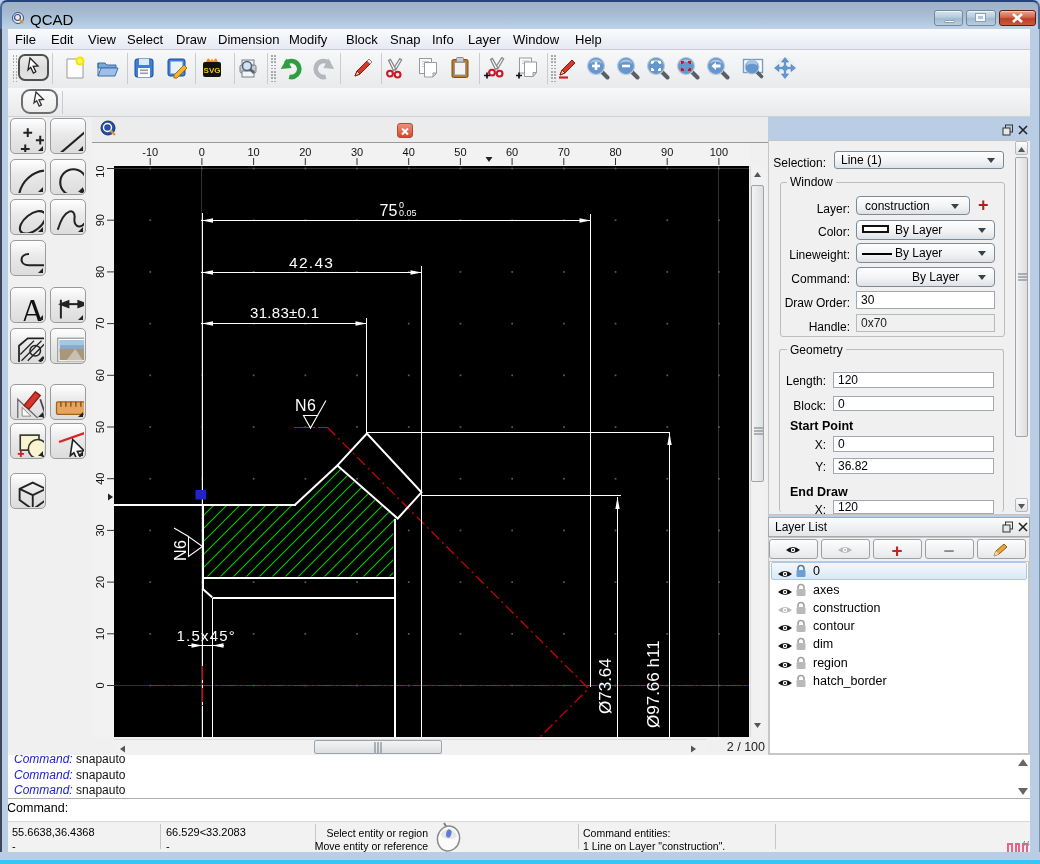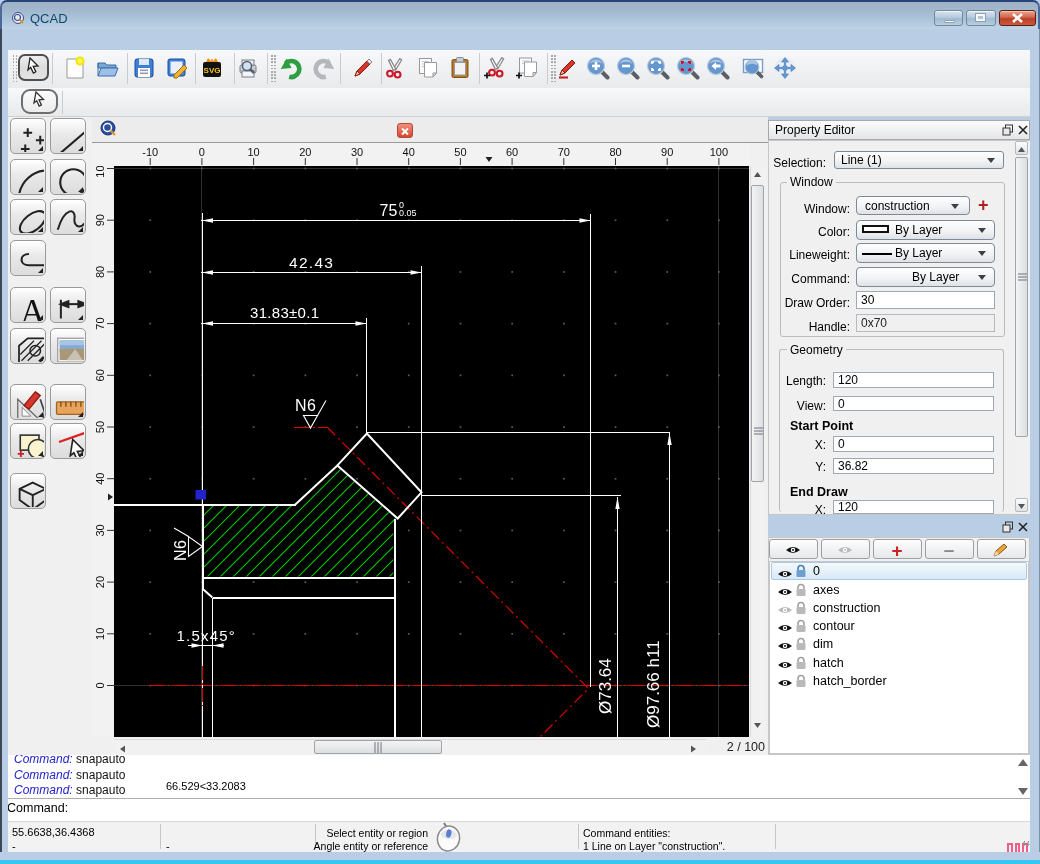--- a/index.html
+++ b/index.html
@@ -27,34 +27,49 @@
 .combo{position:absolute;background:linear-gradient(#fefefe,#f2f3f5 55%,#dfe2e5);border:1px solid #7a8a98;border-radius:2px;font-size:12px}
 .carr{position:absolute;right:4px;top:50%;margin-top:-2px;width:0;height:0;border-left:4px solid transparent;border-right:4px solid transparent;border-top:5px solid #39424b}
 </style></head><body>
 <div id="win">
     <div class="abs" id="titlebar"></div>
     <svg class="abs" style="left:12px;top:12px" width="13" height="12">
 <circle cx="6" cy="6" r="5.5" fill="#e8eaf2" stroke="#3a4a8a" stroke-width="1"></circle>
 <circle cx="5.5" cy="5.5" r="3" fill="none" stroke="#3a4a8a" stroke-width="1.2"></circle>
 <line x1="7.5" y1="7.5" x2="11" y2="11" stroke="#d79b2a" stroke-width="2"></line>
 </svg>
-    <div class="abs" style="left:30px;top:11px;font-size:13px;color:#0c4a6e">QCAD</div>
+    <div class="abs" style="left:30px;top:11px;font-size:15px;color:#000000">QCAD</div>
     <div class="abs" style="left:934px;top:10px;width:29px;height:16px;border:1px solid #72889f;border-radius:3px;background:linear-gradient(#d6e2ef,#b7cbde 45%,#9fbad2 55%,#bacfde);box-shadow:inset 0 1px 0 #eef4fa">
       <div class="abs" style="left:9px;top:9px;width:11px;height:3px;background:#fcfcfc;border:1px solid #8ba0b5;border-radius:1px"></div>
     </div>
     <div class="abs" style="left:966px;top:10px;width:30px;height:16px;border:1px solid #72889f;border-radius:3px;background:linear-gradient(#d6e2ef,#b7cbde 45%,#9fbad2 55%,#bacfde);box-shadow:inset 0 1px 0 #eef4fa">
       <div class="abs" style="left:9px;top:3px;width:9px;height:7px;border:2px solid #f8f8f8;outline:1px solid #8ba0b5;background:#b0c5d8"></div>
     </div>
     <div class="abs" style="left:999px;top:10px;width:37px;height:16px;border:1px solid #611c0e;border-radius:3px;background:linear-gradient(#e8a695,#d2654a 45%,#bc3f26 55%,#c85b40);box-shadow:inset 0 1px 0 #f2c4b5">
 <svg width="35" height="14">
         <g stroke="#fafafa" stroke-width="2.6">
           <line x1="13" y1="3" x2="22" y2="11"></line>
           <line x1="22" y1="3" x2="13" y2="11"></line>
         </g>
       </svg></div>
+    <div class="abs" id="menubar">
+      <div class="mi" style="left:7px">File</div>
+      <div class="mi" style="left:43px">Edit</div>
+      <div class="mi" style="left:80px">View</div>
+      <div class="mi" style="left:119px">Select</div>
+      <div class="mi" style="left:168px">Draw</div>
+      <div class="mi" style="left:210px">Dimension</div>
+      <div class="mi" style="left:281px">Modify</div>
+      <div class="mi" style="left:338px">Block</div>
+      <div class="mi" style="left:382px">Snap</div>
+      <div class="mi" style="left:424px">Info</div>
+      <div class="mi" style="left:460px">Layer</div>
+      <div class="mi" style="left:505px">Window</div>
+      <div class="mi" style="left:567px">Help</div>
+    </div>
     <div class="abs" id="toolbar1"></div>
     <div class="abs" style="left:18px;top:54px;width:31px;height:27px;border:2px solid #4f4f4f;border-radius:7px;background:linear-gradient(#ededed,#dcdcdc 50%,#e4e4e4)">
 <svg width="27" height="23" viewBox="0 0 27 23">
         <path d="M10 2l8 8-4.8.4 2.6 5.4-2.4 1.2-2.7-5.6L8 14z" fill="#fff" stroke="#222" stroke-width="1.3"></path>
       </svg></div>
     <div class="abs" style="left:63px;top:56px;width:24px;height:24px"><svg width="24" height="24" viewBox="0 0 24 24">
         <path d="M4 3h13l3 3v16H4z" fill="#fdfdfd" stroke="#999"></path>
         <circle cx="17" cy="5" r="4.5" fill="#f5e400"></circle>
         <circle cx="17" cy="5" r="2.5" fill="#fff65e"></circle>
       </svg></div>
@@ -771,37 +786,36 @@
 <svg class="abs" style="left:58px;top:1px" width="12" height="11">
           <g stroke="#8a8f96" stroke-width="1.3">
             <line x1="2" y1="0" x2="2" y2="11"></line>
             <line x1="5" y1="0" x2="5" y2="11"></line>
             <line x1="8" y1="0" x2="8" y2="11"></line>
           </g>
         </svg>
       </div>
     </div>
     <div class="abs" style="left:690px;top:740px;width:75px;height:15px;font-size:12.5px;text-align:right;color:#222">2 / 100</div>
-    <div class="abs ptitle" style="left:768px;top:120px">Property Editor</div>
     <svg class="abs" style="left:1002px;top:124px" width="12" height="12">
       <rect x="3.5" y="1" width="7" height="7" fill="none" stroke="#333"></rect>
       <rect x="1" y="4" width="7" height="7" fill="#e8e8e8" stroke="#333"></rect>
     </svg>
     <svg class="abs" style="left:1017px;top:124px" width="12" height="12">
       <g stroke="#222" stroke-width="1.6">
         <line x1="2" y1="2" x2="10" y2="10"></line>
         <line x1="10" y1="2" x2="2" y2="10"></line>
       </g>
     </svg>
     <div class="abs" style="left:768px;top:140px;width:262px;height:375px;background:#f0f0f0;border:1px solid #c6c6c6"></div>
     <div class="plabel" style="left:760px;top:156px;width:66px">Selection:</div>
     <div class="abs combo" style="left:834px;top:151px;width:170px;height:18px;line-height:17px;padding-left:6px;border-radius:3px">Line (1)<div class="carr" style="right:8px"></div></div>
     <div class="abs group" style="left:780px;top:182px;width:225px;height:155px"></div>
     <div class="glabel" style="left:787px;top:175px">Window</div>
-    <div class="plabel" style="left:742px;top:202px;width:108px">Window:</div>
+    <div class="plabel" style="left:742px;top:202px;width:108px">Layer:</div>
     <div class="plabel" style="left:742px;top:225px;width:108px">Color:</div>
     <div class="plabel" style="left:742px;top:248px;width:108px">Lineweight:</div>
     <div class="plabel" style="left:742px;top:272px;width:108px">Command:</div>
     <div class="plabel" style="left:742px;top:296px;width:108px">Draw Order:</div>
     <div class="plabel" style="left:742px;top:320px;width:108px">Handle:</div>
     <div class="abs combo" style="left:856px;top:196px;width:114px;height:19px;line-height:18px;padding-left:8px;border-radius:4px">construction<div class="carr" style="right:10px"></div></div>
     <div class="abs" style="left:978px;top:198px;width:14px;height:16px;color:#b02020;font-size:18px;font-weight:bold;line-height:15px">+</div>
     <div class="abs combo" style="left:856px;top:219.5px;width:139px;height:20px;border-radius:4px">
 <div class="abs" style="left:5px;top:4px;width:27px;height:8px;background:#fff;border:2px solid #111"></div>
 <div class="abs" style="left:38px;top:2px;font-size:12px">By Layer</div>
@@ -815,21 +829,21 @@
     <div class="abs combo" style="left:856px;top:266.5px;width:139px;height:20px;border-radius:4px">
 <div class="abs" style="left:55px;top:2px;font-size:12px">By Layer</div>
       <div class="carr" style="right:8px"></div>
     </div>
     <div class="abs pedit" style="left:856px;top:290.5px;width:139px;height:18px;line-height:17px">30</div>
     <div class="abs pedit" style="left:856px;top:314px;width:139px;height:18px;line-height:17px;background:#f0f0f0;border-color:#b9b9b9;color:#222">0x70</div>
     <div class="abs group" style="left:779px;top:349px;width:225px;height:163px;border-bottom:none"></div>
     <div class="glabel" style="left:787px;top:343px">Geometry</div>
     <div class="plabel" style="left:742px;top:374px;width:84px">Length:</div>
     <div class="abs pedit" style="left:833px;top:371.5px;width:161px;height:16px;line-height:15px">120</div>
-    <div class="plabel" style="left:742px;top:399px;width:84px">View:</div>
+    <div class="plabel" style="left:742px;top:399px;width:84px">Block:</div>
     <div class="abs pedit" style="left:833px;top:396px;width:161px;height:15px;line-height:14px">0</div>
     <div class="abs" style="left:790px;top:419px;font-size:12.5px;font-weight:bold">Start Point</div>
     <div class="plabel" style="left:742px;top:438px;width:84px">X:</div>
     <div class="abs pedit" style="left:833px;top:435.5px;width:161px;height:16.5px;line-height:15px">0</div>
     <div class="plabel" style="left:742px;top:460px;width:84px">Y:</div>
     <div class="abs pedit" style="left:833px;top:457.5px;width:161px;height:16.5px;line-height:15px">36.82</div>
     <div class="abs" style="left:790px;top:485px;font-size:12.5px;font-weight:bold">End Draw</div>
     <div class="plabel" style="left:742px;top:503px;width:84px">X:</div>
     <div class="abs pedit" style="left:833px;top:500px;width:161px;height:14px;line-height:13px;overflow:hidden">120</div>
     <div class="abs" style="left:1015px;top:141px;width:15px;height:373px;background:#f1f1f1">
@@ -842,20 +856,21 @@
 <div class="abs" style="left:0px;top:16px;width:13px;height:280px;background:linear-gradient(90deg,#f4f4f4,#dcdee1);border:1px solid #9fa4aa;border-radius:2px">
 <svg class="abs" style="left:2px;top:114px" width="9" height="12">
           <g stroke="#8a8f96" stroke-width="1.3">
             <line x1="0" y1="2" x2="9" y2="2"></line>
             <line x1="0" y1="5" x2="9" y2="5"></line>
             <line x1="0" y1="8" x2="9" y2="8"></line>
           </g>
         </svg>
       </div>
     </div>
+    <div class="abs ptitle" style="left:768px;top:517px">Layer List</div>
     <svg class="abs" style="left:1002px;top:521px" width="12" height="12">
       <rect x="3.5" y="1" width="7" height="7" fill="none" stroke="#333"></rect>
       <rect x="1" y="4" width="7" height="7" fill="#e8e8e8" stroke="#333"></rect>
     </svg>
     <svg class="abs" style="left:1017px;top:521px" width="12" height="12">
       <g stroke="#222" stroke-width="1.6">
         <line x1="2" y1="2" x2="10" y2="10"></line>
         <line x1="10" y1="2" x2="2" y2="10"></line>
       </g>
     </svg>
@@ -934,21 +949,21 @@
     <div class="abs" style="left:813px;top:637px;font-size:12.5px">dim</div>
     <div class="abs" style="left:777px;top:657px"><svg width="16" height="12" viewBox="0 0 16 12">
         <path d="M1 6 Q8 0 15 6 Q8 12 1 6z" fill="#111"></path>
         <circle cx="8" cy="6" r="2.2" fill="#fff"></circle>
         <circle cx="8" cy="6" r="1" fill="#111"></circle>
       </svg></div>
     <div class="abs" style="left:795px;top:656px"><svg width="12" height="14" viewBox="0 0 12 14">
         <path d="M3 6V4.5a3 3 0 0 1 6 0V6" fill="none" stroke="#a0a0a0" stroke-width="1.6"></path>
         <rect x="1.5" y="6" width="9" height="7" rx="1.3" fill="#b9b9b9"></rect>
       </svg></div>
-    <div class="abs" style="left:813px;top:656px;font-size:12.5px">hatch</div>
+    <div class="abs" style="left:813px;top:656px;font-size:12.5px">region</div>
     <div class="abs" style="left:777px;top:675px"><svg width="16" height="12" viewBox="0 0 16 12">
         <path d="M1 6 Q8 0 15 6 Q8 12 1 6z" fill="#111"></path>
         <circle cx="8" cy="6" r="2.2" fill="#fff"></circle>
         <circle cx="8" cy="6" r="1" fill="#111"></circle>
       </svg></div>
     <div class="abs" style="left:795px;top:674px"><svg width="12" height="14" viewBox="0 0 12 14">
         <path d="M3 6V4.5a3 3 0 0 1 6 0V6" fill="none" stroke="#a0a0a0" stroke-width="1.6"></path>
         <rect x="1.5" y="6" width="9" height="7" rx="1.3" fill="#b9b9b9"></rect>
       </svg></div>
     <div class="abs" style="left:813px;top:674px;font-size:12.5px">hatch_border</div>
@@ -963,24 +978,24 @@
     </svg>
     <div class="abs" id="cmdline"></div>
     <div class="abs" style="left:7px;top:801px;font-size:12.5px;color:#000">Command:</div>
     <div class="abs" id="statusbar"></div>
     <div class="abs sep" style="left:160px;top:824px"></div>
     <div class="abs sep" style="left:315px;top:824px"></div>
     <div class="abs sep" style="left:578px;top:824px"></div>
     <div class="abs sep" style="left:775px;top:824px"></div>
     <div class="abs" style="left:12px;top:826px;font-size:11px">55.6638,36.4368</div>
     <div class="abs" style="left:12px;top:840px;font-size:11px">-</div>
-    <div class="abs" style="left:166px;top:780px;font-size:11px">66.529&lt;33.2083</div>
+    <div class="abs" style="left:166px;top:826px;font-size:11px">66.529&lt;33.2083</div>
     <div class="abs" style="left:166px;top:840px;font-size:11px">-</div>
     <div class="abs" style="left:318px;top:827px;width:110px;font-size:10.5px;text-align:right">Select entity or region</div>
-    <div class="abs" style="left:308px;top:840px;width:120px;font-size:10.5px;text-align:right">Angle entity or reference</div>
+    <div class="abs" style="left:308px;top:840px;width:120px;font-size:10.5px;text-align:right">Move entity or reference</div>
     <svg class="abs" style="left:435px;top:822px" width="28" height="30" viewBox="0 0 28 30">
 <line x1="9" y1="1" x2="11.5" y2="5" stroke="#808080" stroke-width="2"></line>
 <ellipse cx="13.5" cy="16.5" rx="11" ry="12.5" fill="#fbfbfb" stroke="#8a8a8a" stroke-width="1.5" transform="rotate(12 13.5 16.5)"></ellipse>
 <path d="M5.5 12 A 9 6 0 0 0 22 14 A 9 9 0 0 0 5.5 12z" fill="#e4e6e8"></path>
 <ellipse cx="13.8" cy="11.5" rx="2.6" ry="4.2" fill="#5b7fd0" transform="rotate(12 13.8 11.5)"></ellipse>
     </svg>
     <div class="abs" style="left:583px;top:827px;font-size:10.5px">Command entities:</div>
     <div class="abs" style="left:583px;top:840px;font-size:10.5px">1 Line on Layer "construction".</div>
     <div class="abs" style="left:1007px;top:843px;width:5.5px;height:15px;border:2px solid #ef5f89"></div>
     <div class="abs" style="left:1014.5px;top:843px;width:5.5px;height:15px;border:2px solid #ef5f89"></div>

